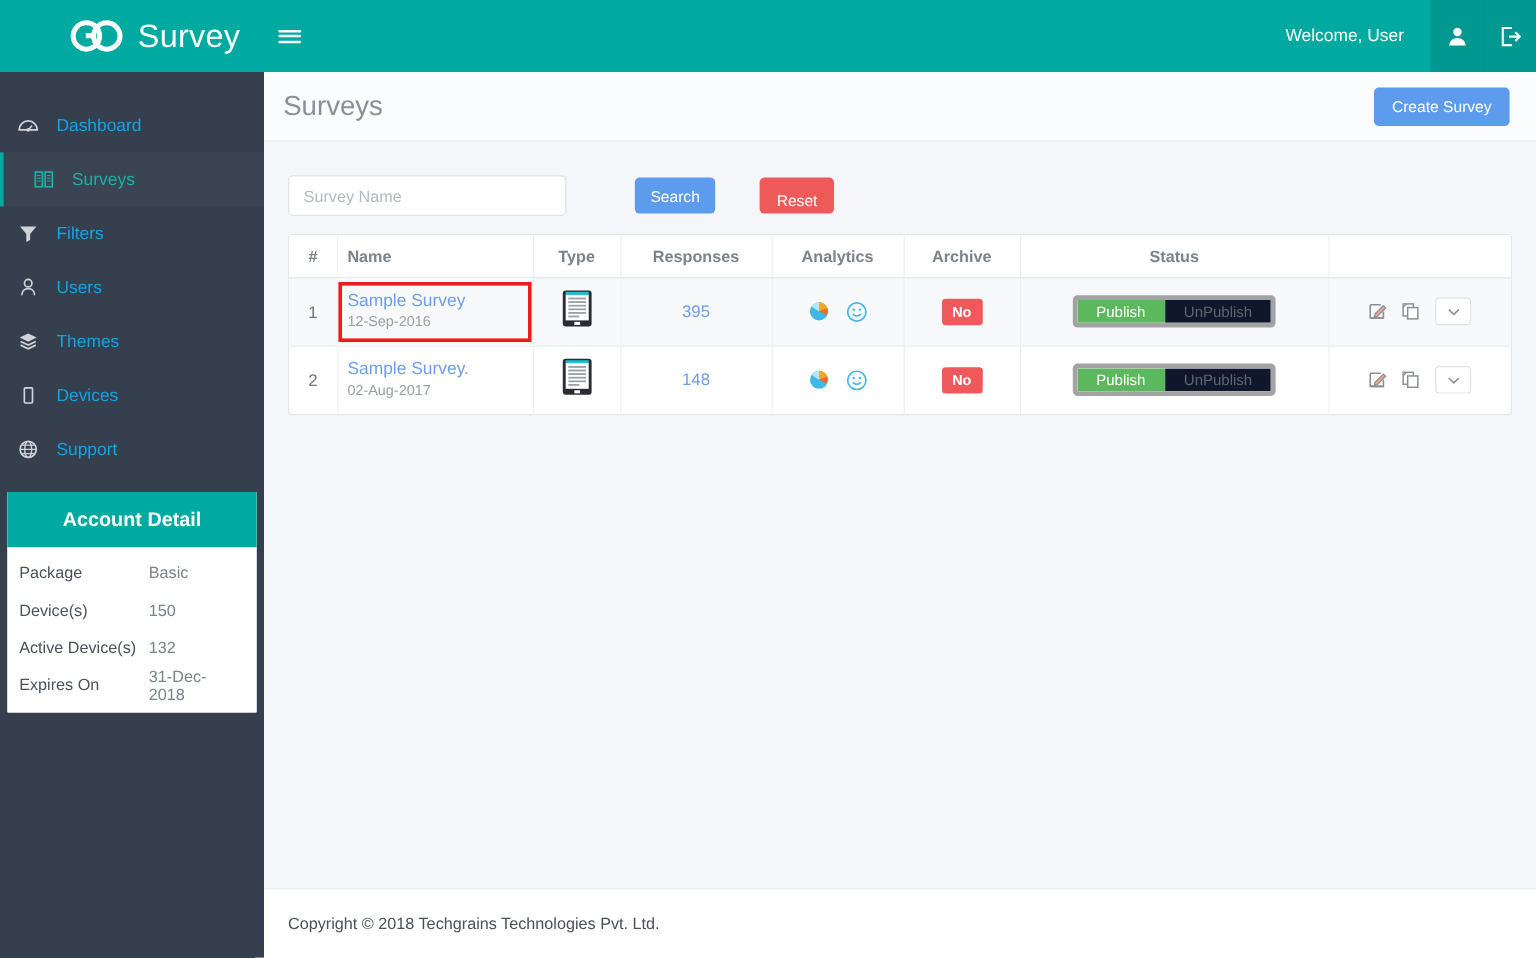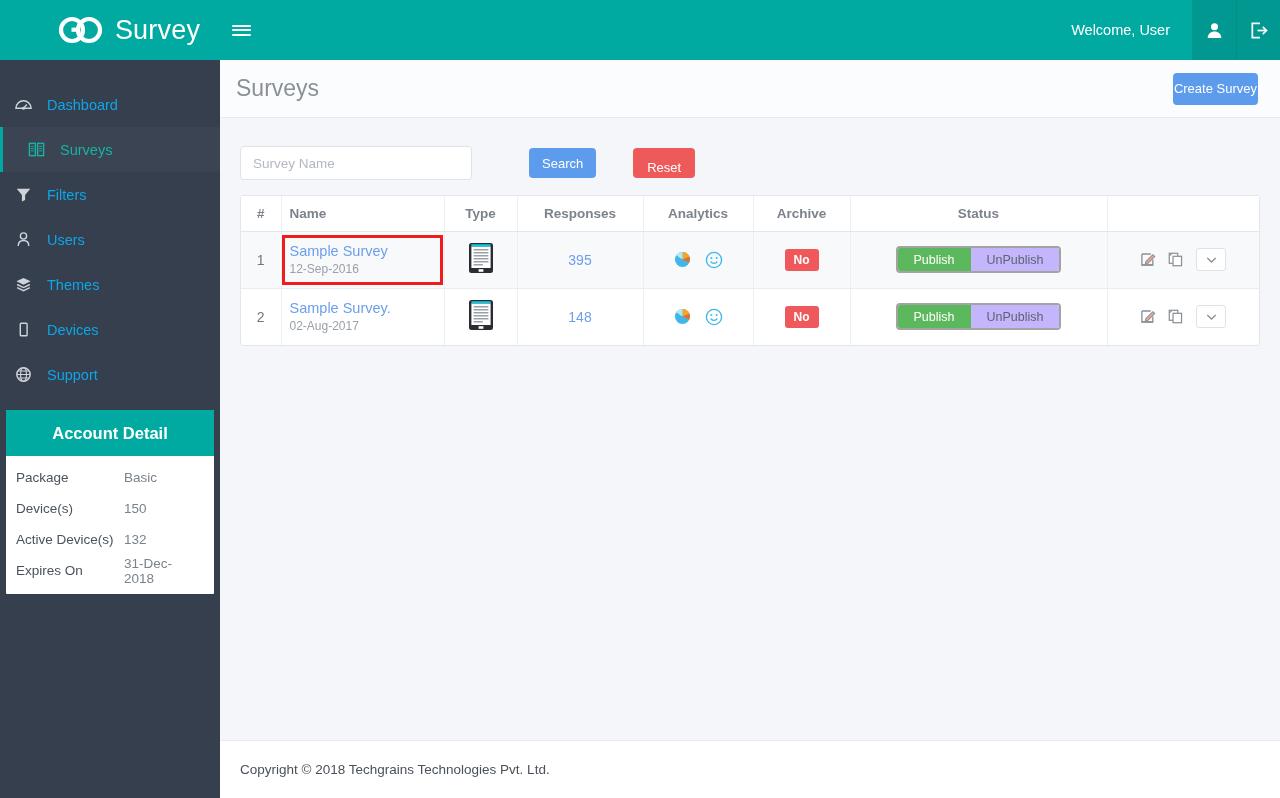--- a/index.html
+++ b/index.html
@@ -115,21 +115,21 @@
   }
   .page-title { font-size: 23px; color: #8a9099; font-weight: 400; }
   .head-spacer { flex: 1; }
   .btn {
     border: none; border-radius: 4px;
     font-family: "Liberation Sans", sans-serif;
     cursor: pointer; line-height: 1;
   }
   .btn-primary { background: #5b9bd5; background: #5d9cec; color: #fff; }
   .btn-danger { background: #ee5a5a; color: #fff; }
-  .btn-create { height: 32px; padding: 0 1px; font-size: 13px; }
+  .btn-create { height: 32px; padding: 0 15px; font-size: 13px; }
 
   .toolbar {
     padding: 28px 0 0 20px;
     display: flex; align-items: center; gap: 28px;
   }
   .search-input {
     width: 232px; height: 34px;
     border: 1px solid #dfe3e8; border-radius: 4px;
     background: #fff; padding: 0 12px;
     font-size: 13.5px; color: #555; outline: none;
@@ -185,27 +185,27 @@
 
   .anl-icons { display: flex; align-items: center; justify-content: center; gap: 14px; }
 
   .badge-no {
     display: inline-block; background: #f0595b; color: #fff;
     font-size: 12px; font-weight: bold;
     padding: 4px 9px; border-radius: 3px;
   }
 
   .toggle-group {
-    display: inline-flex; border: 2px solid #a3a3a3; border-radius: 4px;
+    display: inline-flex; border: 4px solid #a3a3a3; border-radius: 4px;
     overflow: hidden; height: 27px;
   }
   .toggle-group .tg {
     font-size: 12.5px; padding: 0 16px;
     display: flex; align-items: center; cursor: pointer;
-    background: #c4b5fd; color: #5c6570;
+    background: #0f172a; color: #5c6570;
   }
   .toggle-group .tg.on { background: #5cb85c; color: #fff; font-weight: normal; }
 
   .act-icons { display: flex; align-items: center; justify-content: center; gap: 10px; }
   .icon-btn { cursor: pointer; display: flex; align-items: center; }
   .caret-btn {
     width: 30px; height: 23px; border: 1px solid #dfe3e8; border-radius: 3px;
     background: #fff; display: flex; align-items: center; justify-content: center;
     cursor: pointer; margin-left: 2px;
   }

